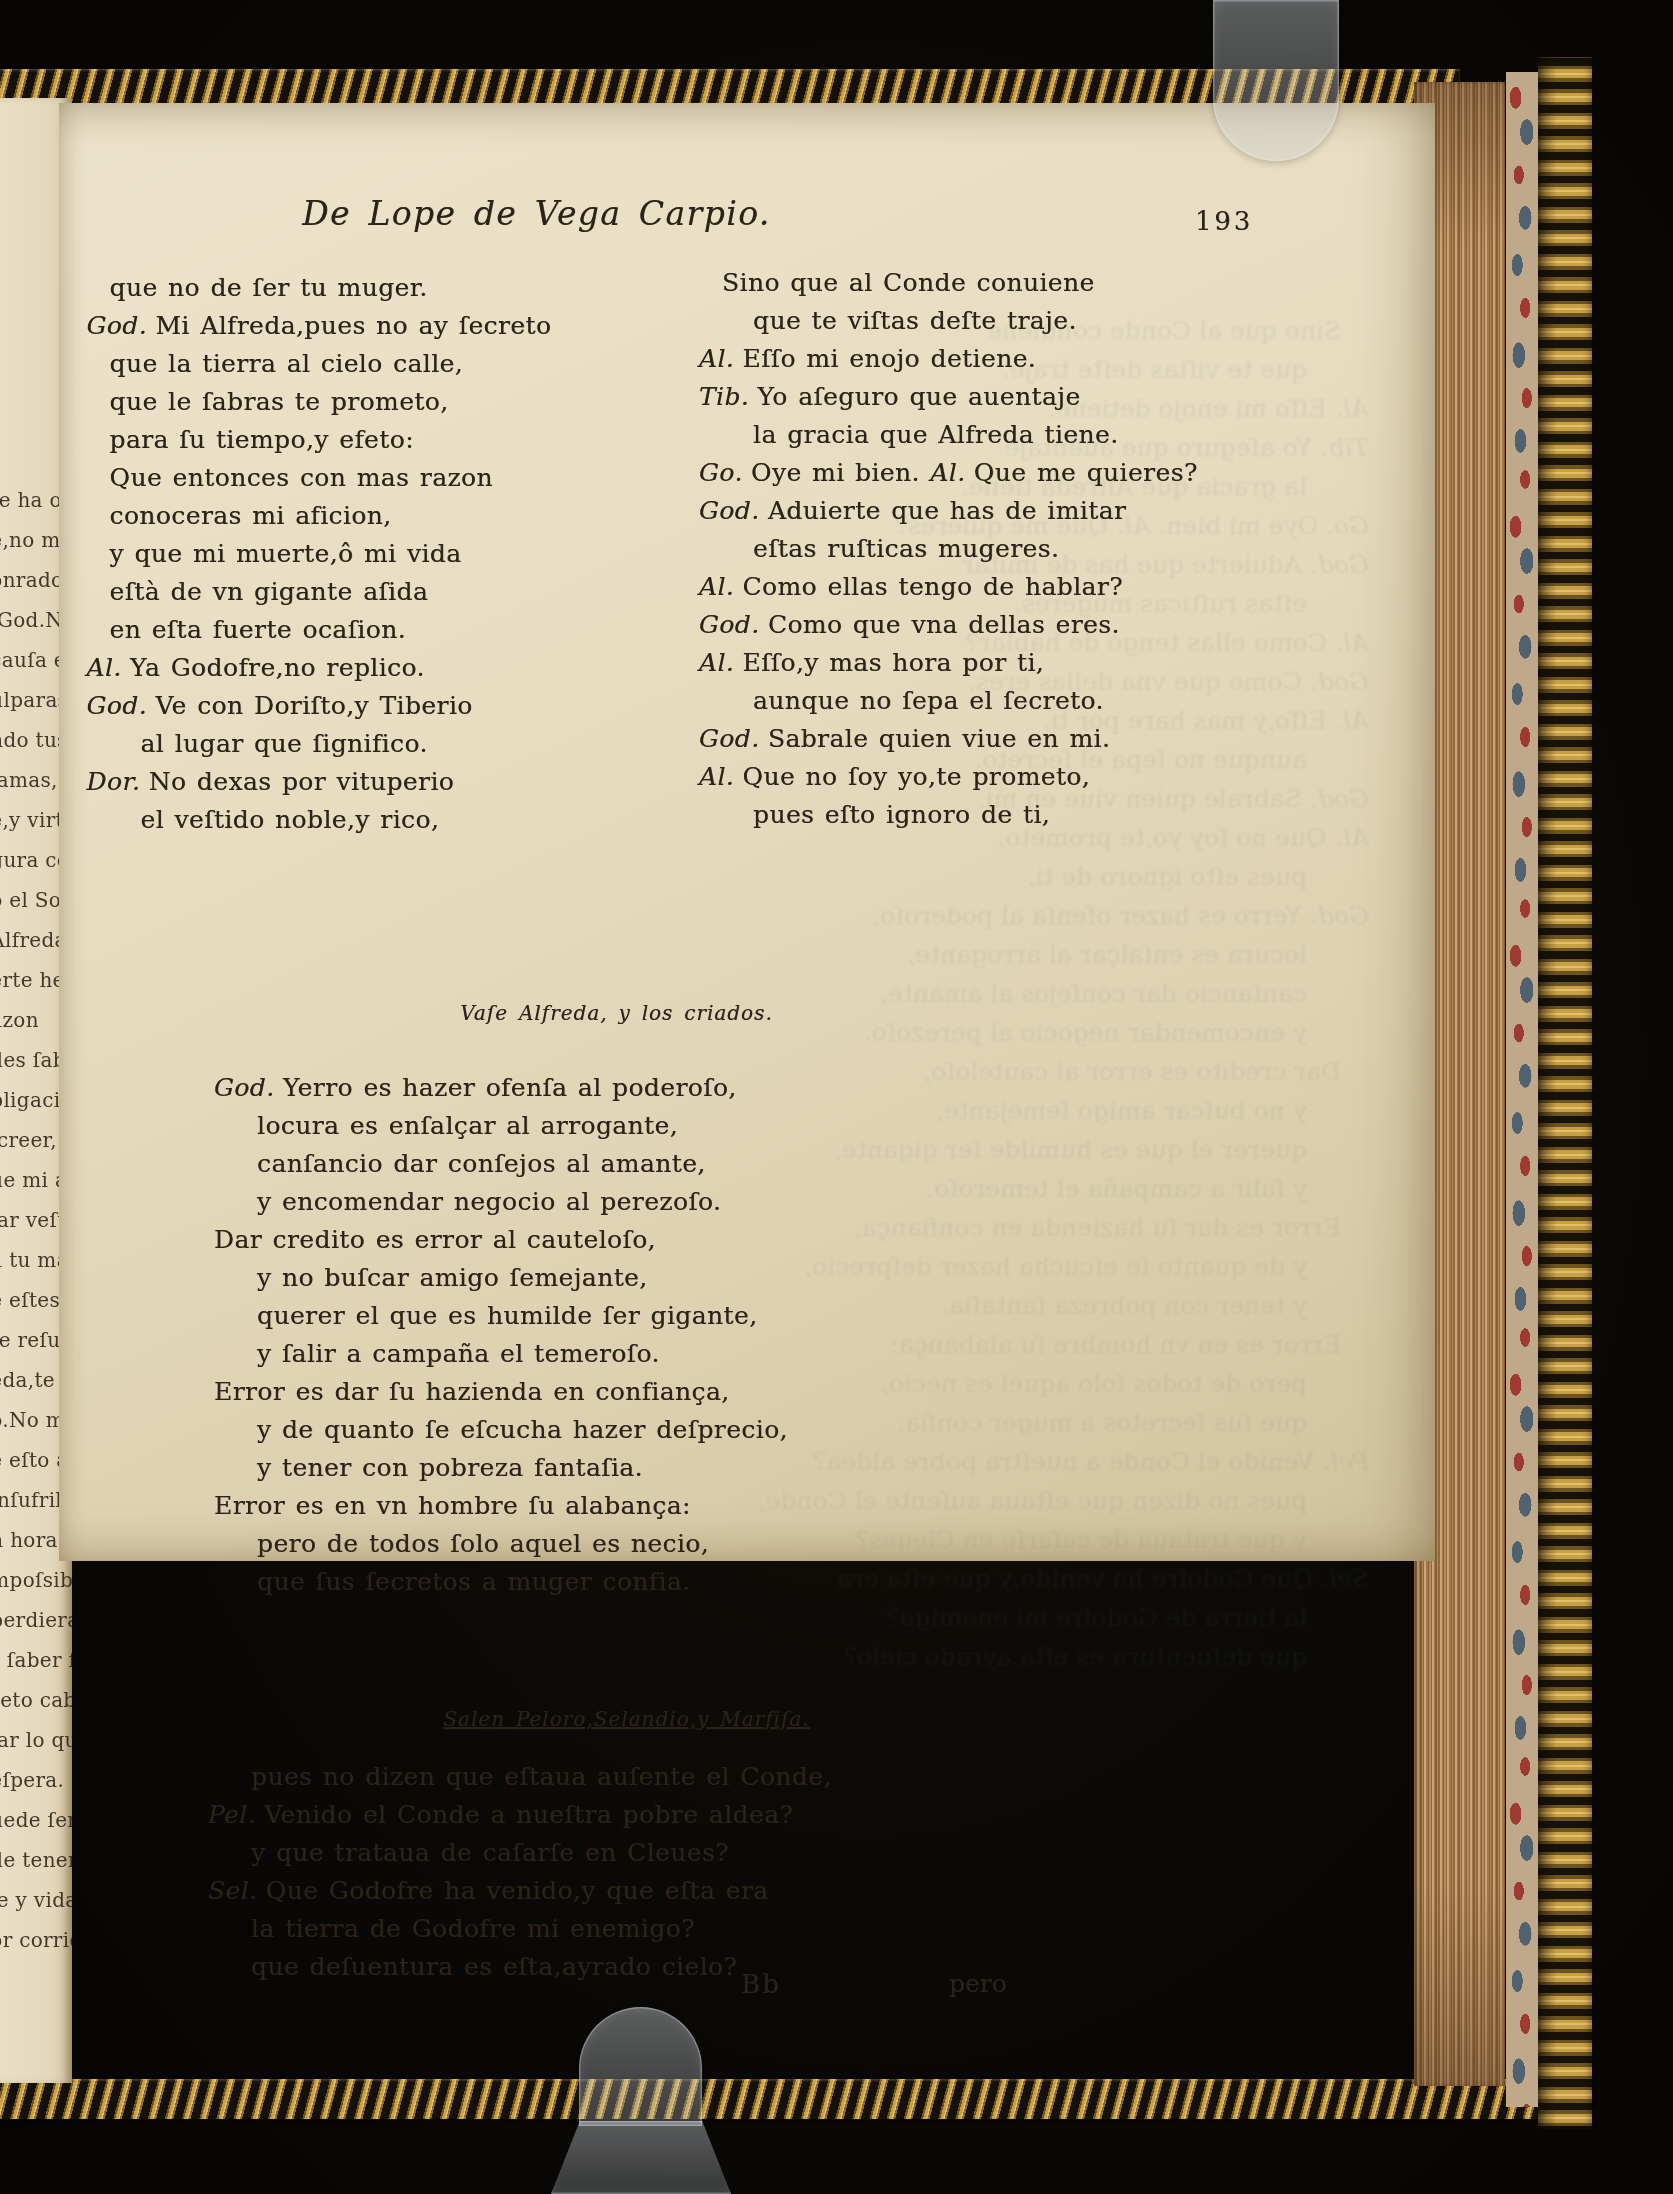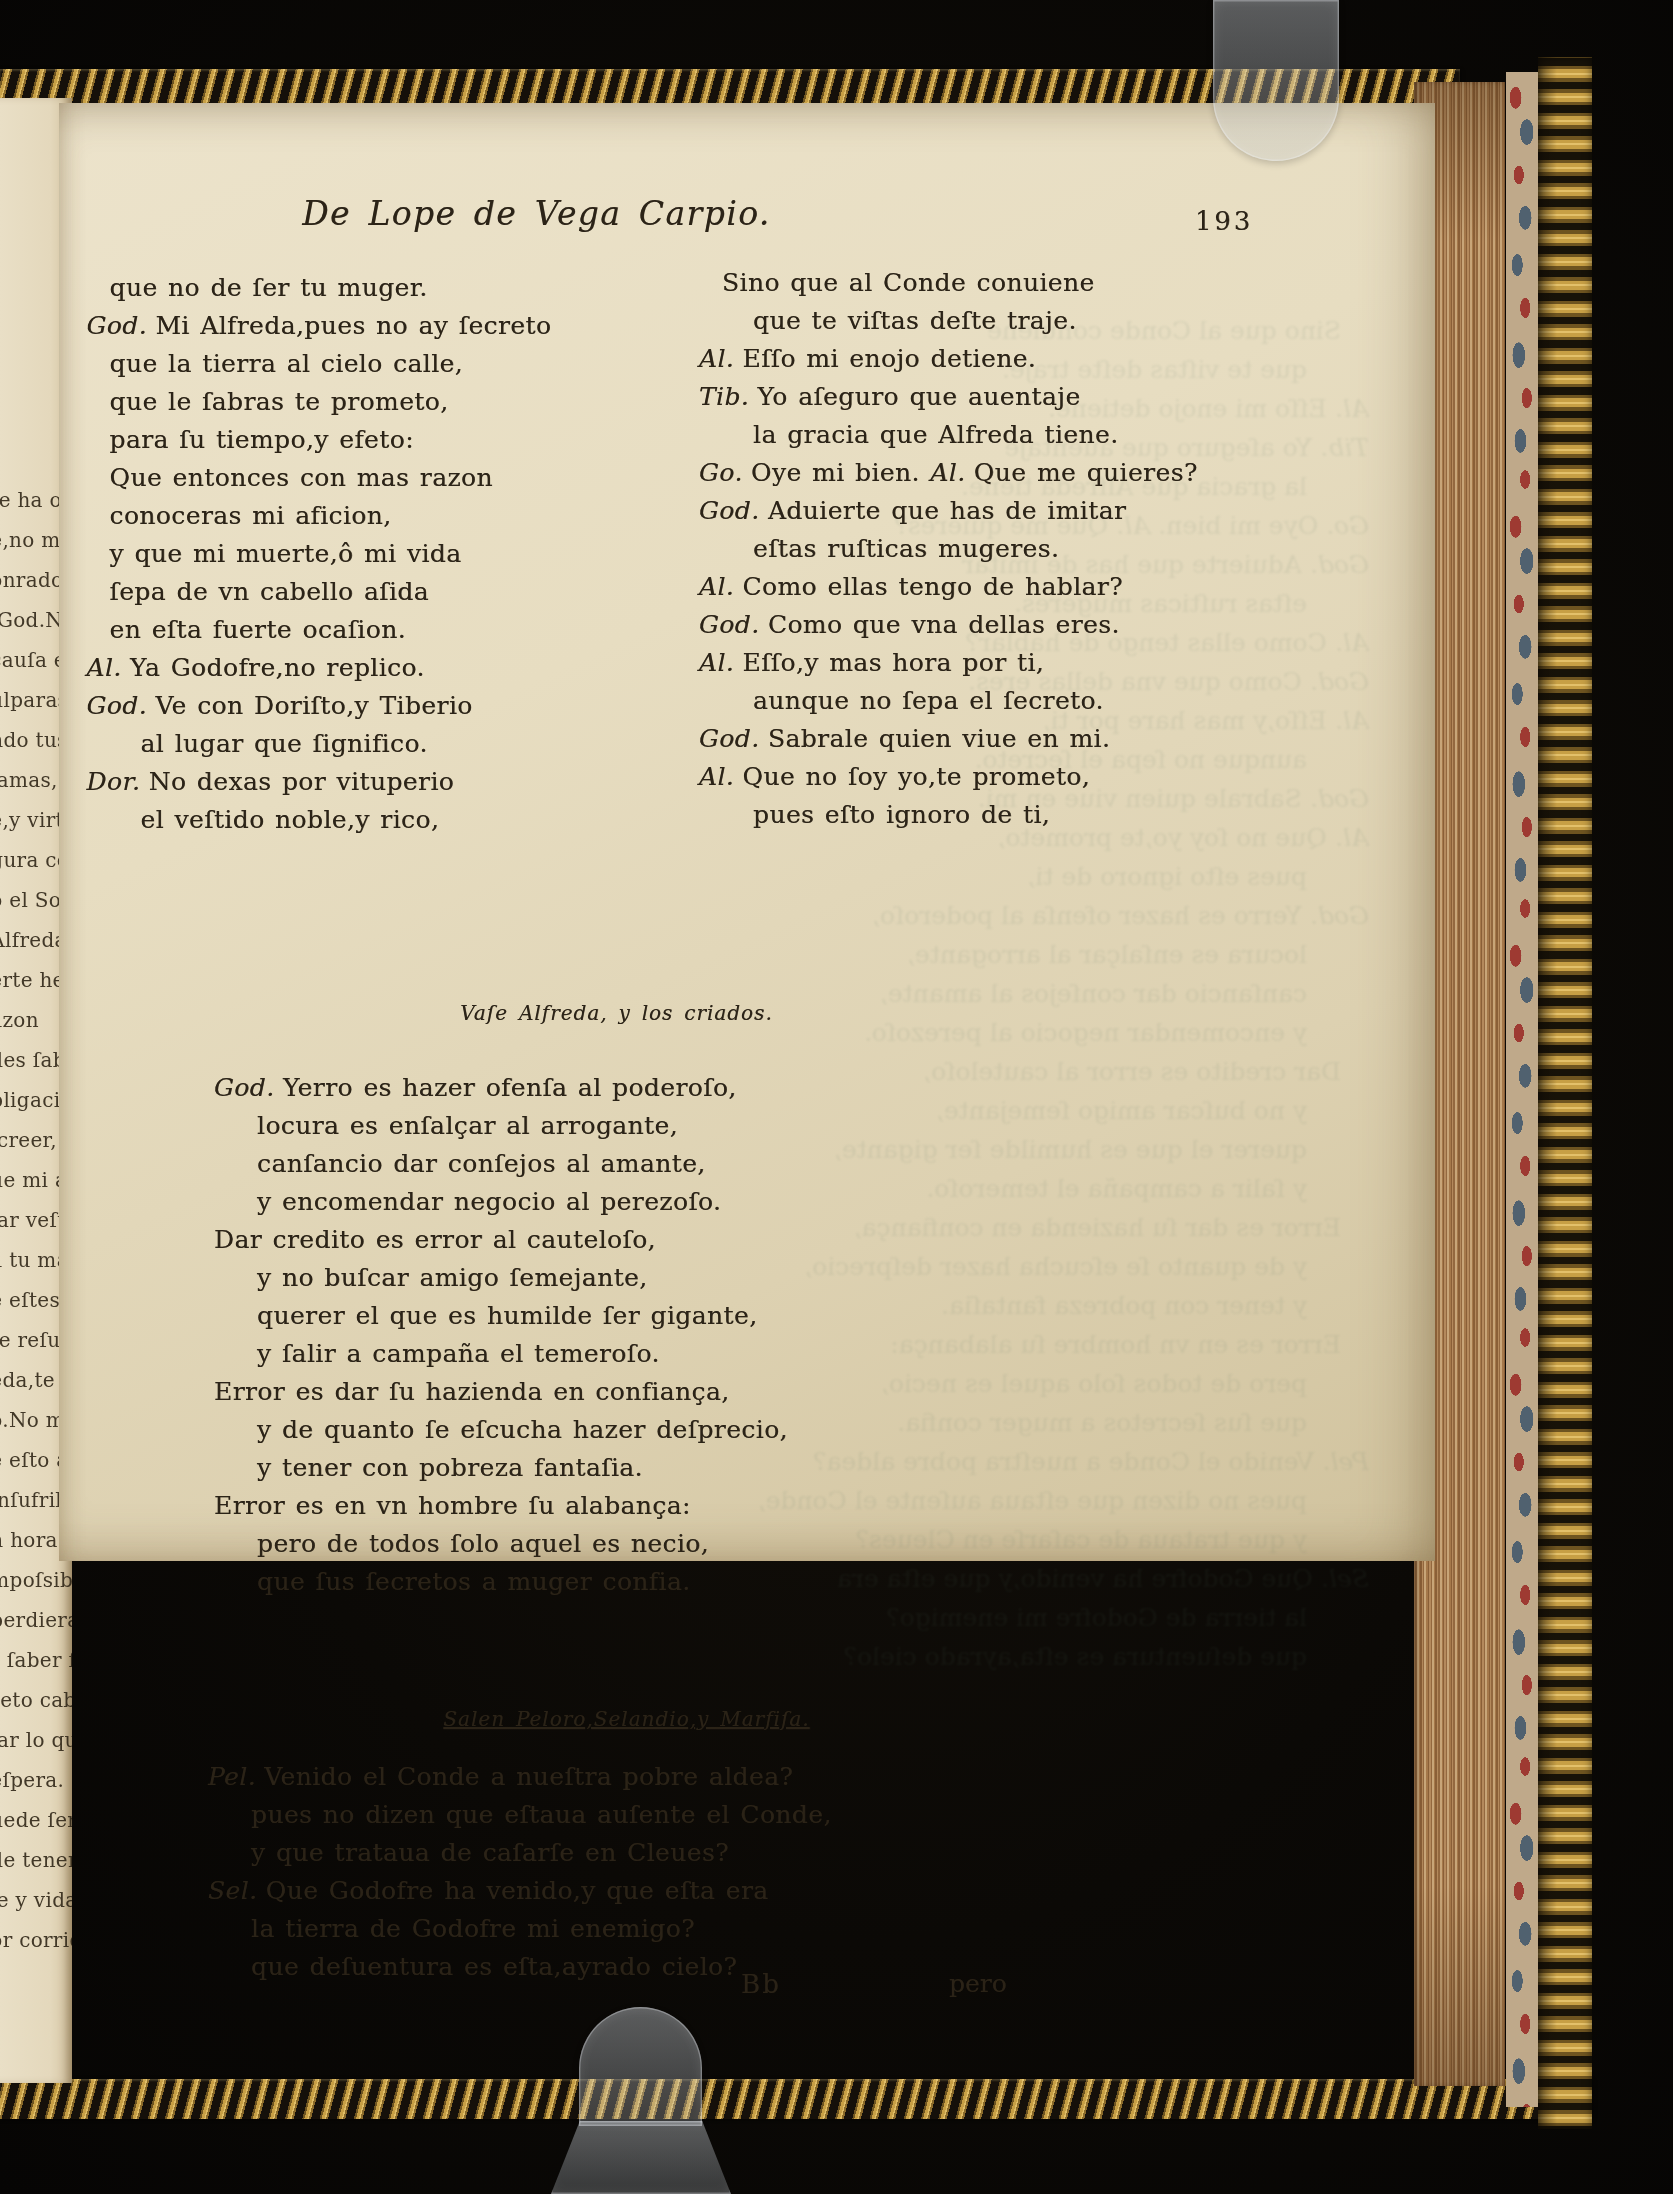--- a/index.html
+++ b/index.html
@@ -225,21 +225,21 @@
 
     <div id="col-left" class="vcol">
         <div class="vline"><span class="txt">que no de ſer tu muger.</span></div>
         <div class="vline hang"><span class="spk">God.</span><span class="txt">Mi Alfreda,pues no ay ſecreto</span></div>
         <div class="vline"><span class="txt">que la tierra al cielo calle,</span></div>
         <div class="vline"><span class="txt">que le ſabras te prometo,</span></div>
         <div class="vline"><span class="txt">para ſu tiempo,y efeto:</span></div>
         <div class="vline"><span class="txt">Que entonces con mas razon</span></div>
         <div class="vline"><span class="txt">conoceras mi aficion,</span></div>
         <div class="vline"><span class="txt">y que mi muerte,ô mi vida</span></div>
-        <div class="vline"><span class="txt">ſepa de vn cabello aſida</span></div>
+        <div class="vline"><span class="txt">eſtà de vn gigante aſida</span></div>
         <div class="vline"><span class="txt">en eſta fuerte ocaſion.</span></div>
         <div class="vline hang"><span class="spk">Al.</span><span class="txt">Ya Godofre,no replico.</span></div>
         <div class="vline hang"><span class="spk">God.</span><span class="txt">Ve con Doriſto,y Tiberio</span></div>
         <div class="vline ind"><span class="txt">al lugar que ſignifico.</span></div>
         <div class="vline hang"><span class="spk">Dor.</span><span class="txt">No dexas por vituperio</span></div>
         <div class="vline ind"><span class="txt">el veſtido noble,y rico,</span></div>
       </div>
     <div id="col-right" class="vcol">
         <div class="vline"><span class="txt">Sino que al Conde conuiene</span></div>
         <div class="vline ind"><span class="txt">que te viſtas deſte traje.</span></div>
@@ -273,22 +273,22 @@
         <div class="vline ind"><span class="txt">y de quanto ſe eſcucha hazer deſprecio,</span></div>
         <div class="vline ind"><span class="txt">y tener con pobreza fantaſia.</span></div>
         <div class="vline"><span class="txt">Error es en vn hombre ſu alabança:</span></div>
         <div class="vline ind"><span class="txt">pero de todos ſolo aquel es necio,</span></div>
         <div class="vline ind"><span class="txt">que ſus ſecretos a muger confia.</span></div>
       </div>
 
     <div id="stage-dir-2" class="stage-dir">Salen Peloro,Selandio,y Marfiſa.</div>
 
     <div id="final-verse" class="stanza">
+        <div class="vline ind"><span class="txt">pues no dizen que eſtaua auſente el Conde,</span></div>
         <div class="vline hang"><span class="spk">Pel.</span><span class="txt">Venido el Conde a nueſtra pobre aldea?</span></div>
-        <div class="vline ind"><span class="txt">pues no dizen que eſtaua auſente el Conde,</span></div>
         <div class="vline ind"><span class="txt">y que trataua de caſarſe en Cleues?</span></div>
         <div class="vline hang"><span class="spk">Sel.</span><span class="txt">Que Godofre ha venido,y que eſta era</span></div>
         <div class="vline ind"><span class="txt">la tierra de Godofre mi enemigo?</span></div>
         <div class="vline ind"><span class="txt">que deſuentura es eſta,ayrado cielo?</span></div>
       </div>
 
     <div id="signature">Bb</div>
     <div id="catchword">pero</div>
   </div>
 

